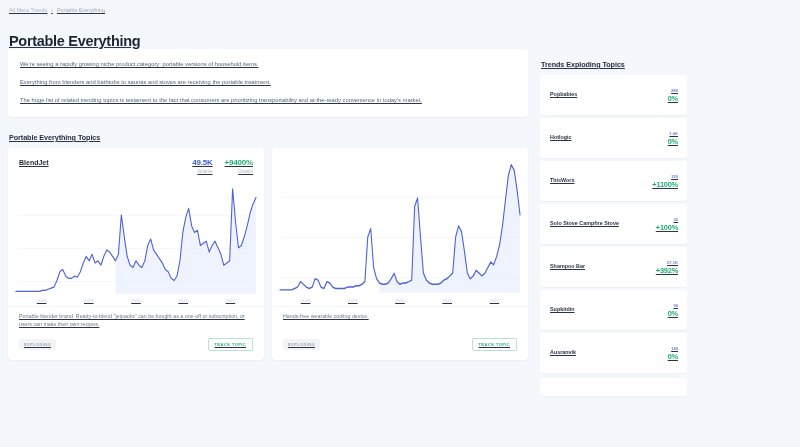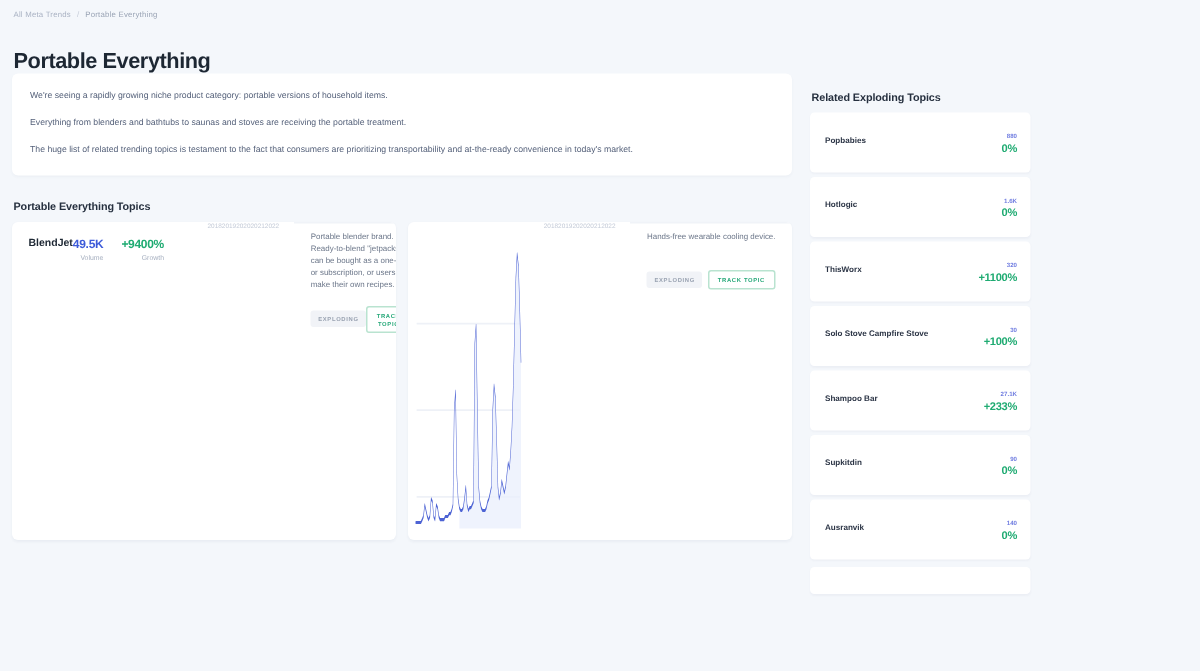--- a/index.html
+++ b/index.html
@@ -3,21 +3,21 @@
 <meta charset="utf-8">
 <style>
   * { box-sizing: border-box; margin: 0; padding: 0; }
   html, body {
     width: 800px; height: 447px;
     background: #f4f7fb;
     font-family: "Liberation Sans", sans-serif;
     color: #2b3445;
     overflow: hidden;
   }
-  .page { width: 652px; height: 447px; position: relative; display: flex; }
+  .page { width: 652px; height: 447px; position: relative; display: flex; text-decoration: underline; }
 
   
   .left { width: 540px; padding: 7px 10px 0 8px; }
 
   .breadcrumb {
     font-size: 5.2px; color: #a9b2c3; letter-spacing: .15px;
     display: flex; align-items: center; gap: 4px; padding-left: 1px;
   }
   .breadcrumb .crumb-link { color: #a9b2c3; }
   .breadcrumb .sep { color: #c4cbd7; }
@@ -43,21 +43,21 @@
   .analysis p {
     font-size: 5.8px; line-height: 1.55; color: #55617a; margin-bottom: 9px;
   }
   .analysis p:last-child { margin-bottom: 0; }
 
   
   .cards { display: flex; gap: 8px; }
   .card {
     width: 256px; height: 212px; background: #fff; border-radius: 4px;
     box-shadow: 0 1px 2px rgba(40,60,100,.05);
-    display: flex; overflow: hidden;
+    display: flex; flex-direction: column; overflow: hidden;
   }
   .card-head {
     display: flex; justify-content: space-between; align-items: flex-start;
     padding: 10px 11px 0 11px;
   }
   .card-name { font-size: 7px; font-weight: 700; color: #1d2733; padding-top: 1px; }
   .metrics { display: flex; gap: 12px; }
   .metric { text-align: right; }
   .metric .val { font-size: 8px; font-weight: 700; letter-spacing: -0.2px; }
   .metric.volume .val { color: #3d5bd9; }
@@ -198,21 +198,21 @@
             <span class="badge">EXPLODING</span>
             <button class="track-btn">TRACK TOPIC</button>
           </div>
         </div>
       </div>
 
     </div>
   </div>
 
   <div class="right">
-    <div class="section-title">Related Exploding Topics</div>
+    <div class="section-title">Trends Exploding Topics</div>
     <div class="list-panel" id="related-list">
         <div class="list-row">
           <div class="row-name">Popbabies</div>
           <div class="row-spark">
             <svg viewBox="0 0 100 30" preserveAspectRatio="none">
       <line x1="2" y1="27.5" x2="98" y2="27.5" stroke="#e7ebf4" stroke-width="0.5"></line>
       <path d="M2.0 22.6 L4.0 23.1 L6.0 22.1 L8.0 22.8 L10.0 21.6 L12.0 22.4 L14.0 20.6 L16.0 21.1 L18.0 19.7 L20.0 21.6 L22.0 18.7 L24.0 20.2 L26.0 16.2 L28.0 19.7 L30.0 14.3 L32.0 18.7 L34.0 17.2 L36.0 19.2 L38.0 13.3 L40.0 18.2 L42.0 11.8 L44.0 17.7 L46.0 15.3 L48.0 19.7 L50.0 9.9 L52.0 18.7 L54.0 14.8 L56.0 17.7 L58.0 5.0 L60.0 17.2 L62.0 15.8 L64.0 18.7 L66.0 12.8 L68.0 18.2 L70.0 14.3 L72.0 19.7 L74.0 11.8 L76.0 18.7 L78.0 16.2 L80.0 20.2 L82.0 17.7 L84.0 19.7 L86.0 14.3 L88.0 20.6 L90.0 18.7 L92.0 21.6 L94.0 17.2 L96.0 21.1 L98.0 22.1" fill="none" stroke="#4d63d4" stroke-width="0.9" stroke-linejoin="round" stroke-linecap="round"></path>
             </svg>
           </div>
           <div class="row-stats">
@@ -262,21 +262,21 @@
         <div class="list-row">
           <div class="row-name">Shampoo Bar</div>
           <div class="row-spark">
             <svg viewBox="0 0 100 30" preserveAspectRatio="none">
       <line x1="2" y1="27.5" x2="98" y2="27.5" stroke="#e7ebf4" stroke-width="0.5"></line>
       <path d="M2.0 23.1 L4.0 22.5 L6.0 22.8 L8.0 21.9 L10.0 5.0 L12.0 16.3 L14.0 20.8 L16.0 21.4 L18.0 21.6 L20.0 21.1 L22.0 21.4 L24.0 20.8 L26.0 21.1 L28.0 20.5 L30.0 20.8 L32.0 19.7 L34.0 20.2 L36.0 19.1 L38.0 19.7 L40.0 18.5 L42.0 19.1 L44.0 19.7 L46.0 18.5 L48.0 19.1 L50.0 18.0 L52.0 18.5 L54.0 19.1 L56.0 18.0 L58.0 18.5 L60.0 17.4 L62.0 18.0 L64.0 18.5 L66.0 17.4 L68.0 18.0 L70.0 16.8 L72.0 17.4 L74.0 18.0 L76.0 16.8 L78.0 17.4 L80.0 16.3 L82.0 16.8 L84.0 17.4 L86.0 16.3 L88.0 16.8 L90.0 15.7 L92.0 16.3 L94.0 16.8 L96.0 15.7 L98.0 16.3" fill="none" stroke="#4d63d4" stroke-width="0.9" stroke-linejoin="round" stroke-linecap="round"></path>
             </svg>
           </div>
           <div class="row-stats">
             <div class="row-vol">27.1K</div>
-            <div class="row-growth">+233%</div>
+            <div class="row-growth">+392%</div>
           </div>
         </div>
         <div class="list-row">
           <div class="row-name">Supkitdin</div>
           <div class="row-spark">
             <svg viewBox="0 0 100 30" preserveAspectRatio="none">
       <line x1="2" y1="27.5" x2="98" y2="27.5" stroke="#e7ebf4" stroke-width="0.5"></line>
       <path d="M2.0 23.5 L4.0 24.2 L6.0 5.0 L8.0 23.5 L10.0 23.8 L12.0 24.2 L14.0 23.5 L16.0 7.1 L18.0 22.7 L20.0 23.5 L22.0 23.8 L24.0 23.1 L26.0 23.5 L28.0 23.8 L30.0 22.7 L32.0 10.7 L34.0 22.0 L36.0 22.7 L38.0 23.5 L40.0 13.5 L42.0 11.4 L44.0 14.9 L46.0 7.1 L48.0 16.4 L50.0 10.0 L52.0 17.8 L54.0 12.8 L56.0 8.5 L58.0 14.9 L60.0 16.4 L62.0 6.4 L64.0 17.1 L66.0 18.5 L68.0 19.2 L70.0 10.0 L72.0 19.9 L74.0 20.6 L76.0 7.8 L78.0 19.2 L80.0 20.6 L82.0 21.3 L84.0 11.4 L86.0 19.9 L88.0 21.3 L90.0 22.0 L92.0 13.5 L94.0 20.6 L96.0 22.0 L98.0 22.7" fill="none" stroke="#4d63d4" stroke-width="0.9" stroke-linejoin="round" stroke-linecap="round"></path>
             </svg>
           </div>

